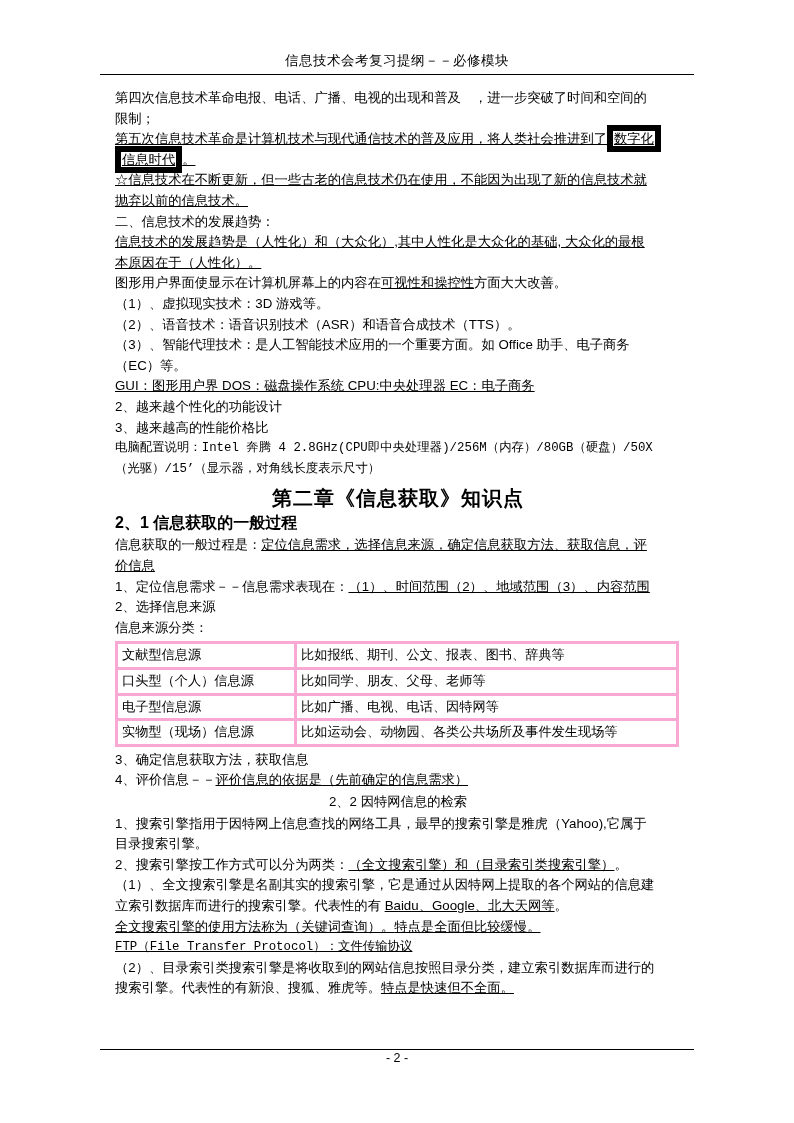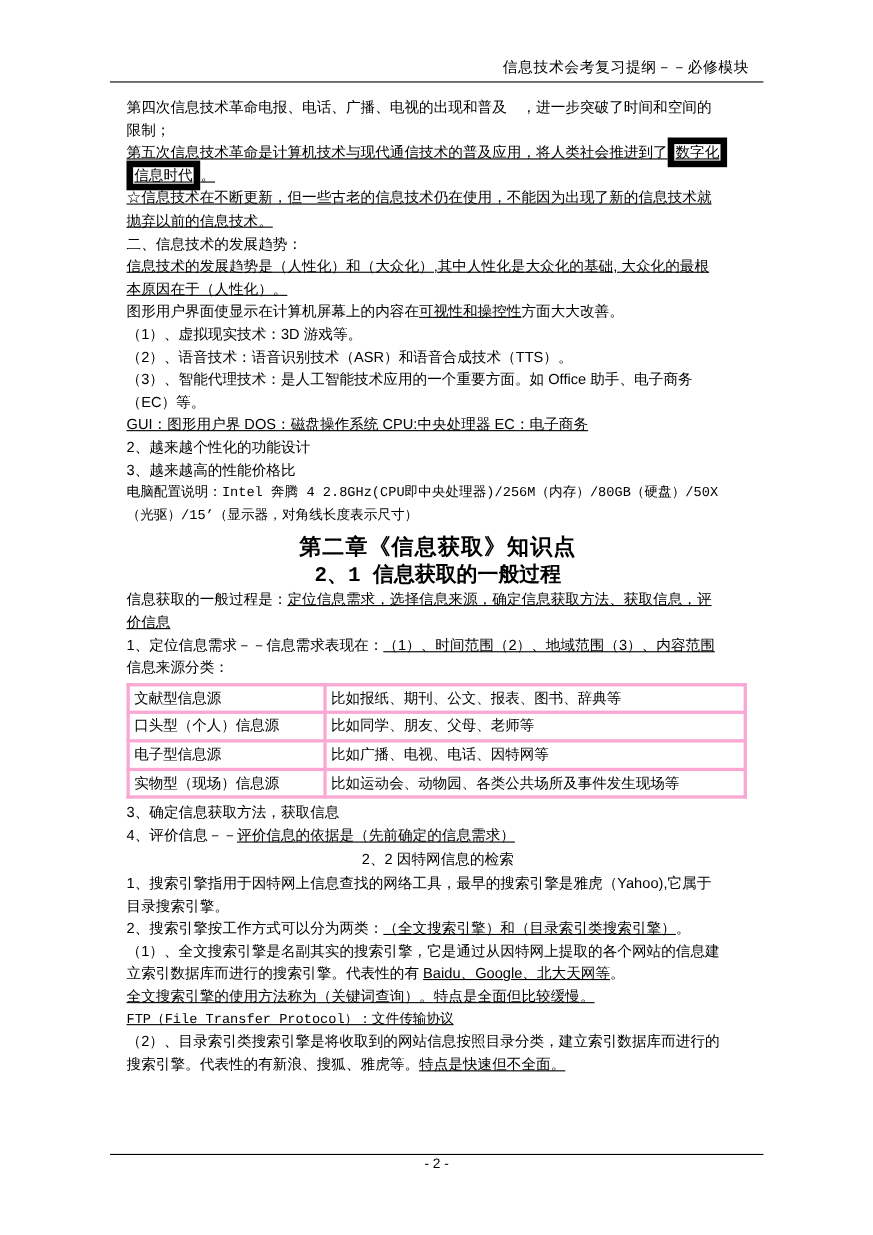--- a/index.html
+++ b/index.html
@@ -19,21 +19,21 @@
     width: 794px;
     height: 1123px;
     box-sizing: border-box;
     padding: 0;
   }
   .header {
     position: absolute;
     top: 52px;
     left: 113px;
     width: 568px;
-    text-align: right;
+    text-align: center;
     font-size: 13.5px;
     font-family: "Liberation Sans", sans-serif;
     letter-spacing: 0.5px;
   }
   .header-rule {
     position: absolute;
     top: 74px;
     left: 100px;
     width: 594px;
     border-bottom: 1px solid #000;
@@ -63,24 +63,24 @@
   .chapter-title {
     text-align: center;
     font-size: 20px;
     font-weight: bold;
     font-family: "Liberation Sans", sans-serif;
     margin-top: 9px;
     margin-bottom: 4px;
     letter-spacing: 1px;
   }
   .section-title {
-    text-align: center;
-    font-size: 19px;
+    text-align: left;
+    font-size: 16px;
     font-weight: bold;
-    font-family: Liberation Mono, monospace;
+    font-family: Liberation Sans, sans-serif;
     margin-bottom: 2px;
   }
   .section-title2 {
     text-align: center;
     font-size: 13.3px;
     font-family: "Liberation Sans", sans-serif;
     margin: 1px 0 1px 0;
   }
   table.srctable {
     border-collapse: collapse;
@@ -154,20 +154,21 @@
 
     <div class="ln">
       <span>信息获取的一般过程是：</span><span class="u">定位信息需求，选择信息来源，确定信息获取方法、获取信息，评</span>
     </div>
     <div class="ln">
       <span class="u">价信息</span>
     </div>
     <div class="ln">
       <span>1、定位信息需求－－信息需求表现在：</span><span class="u">（1）、时间范围（2）、地域范围（3）、内容范围</span>
     </div>
+    <div class="ln">2、选择信息来源</div>
     <div class="ln">信息来源分类：</div>
 
     <table class="srctable">
       <tbody>
           <tr>
         <td class="c1">文献型信息源</td>
         <td>比如报纸、期刊、公文、报表、图书、辞典等</td>
       </tr>
       <tr>
         <td class="c1">口头型（个人）信息源</td>

